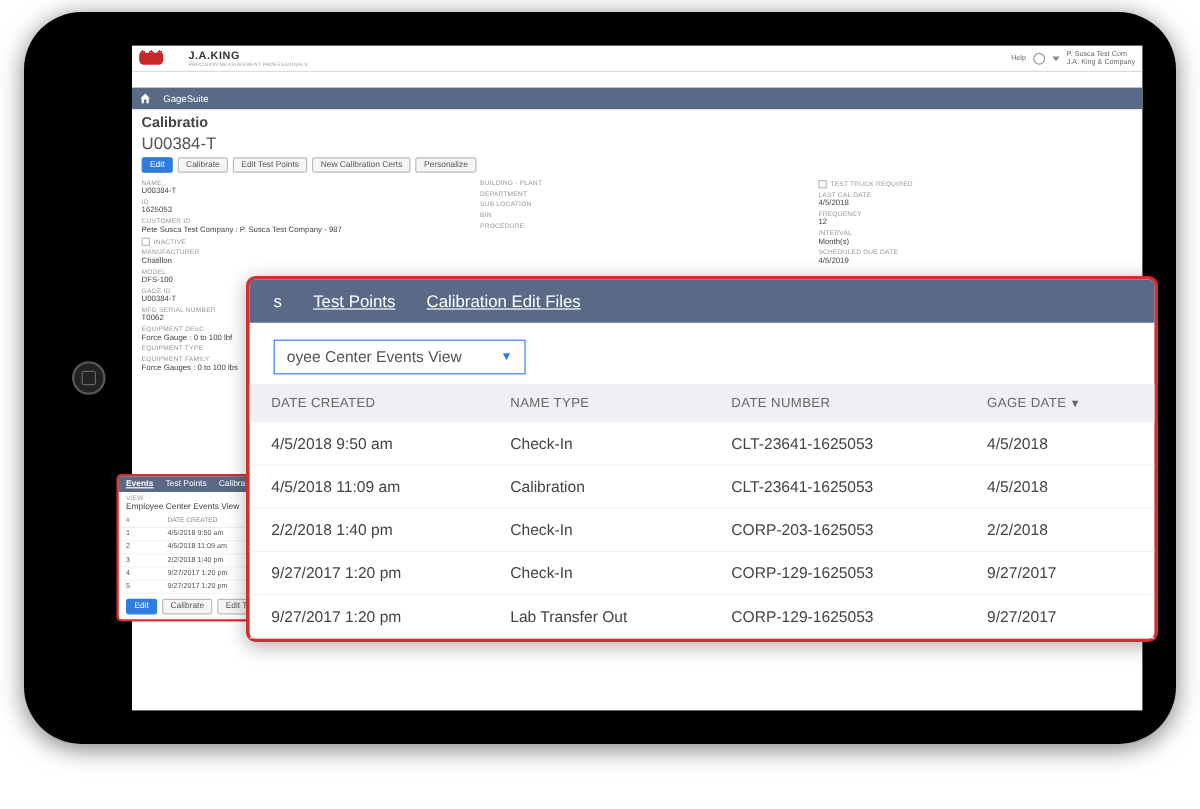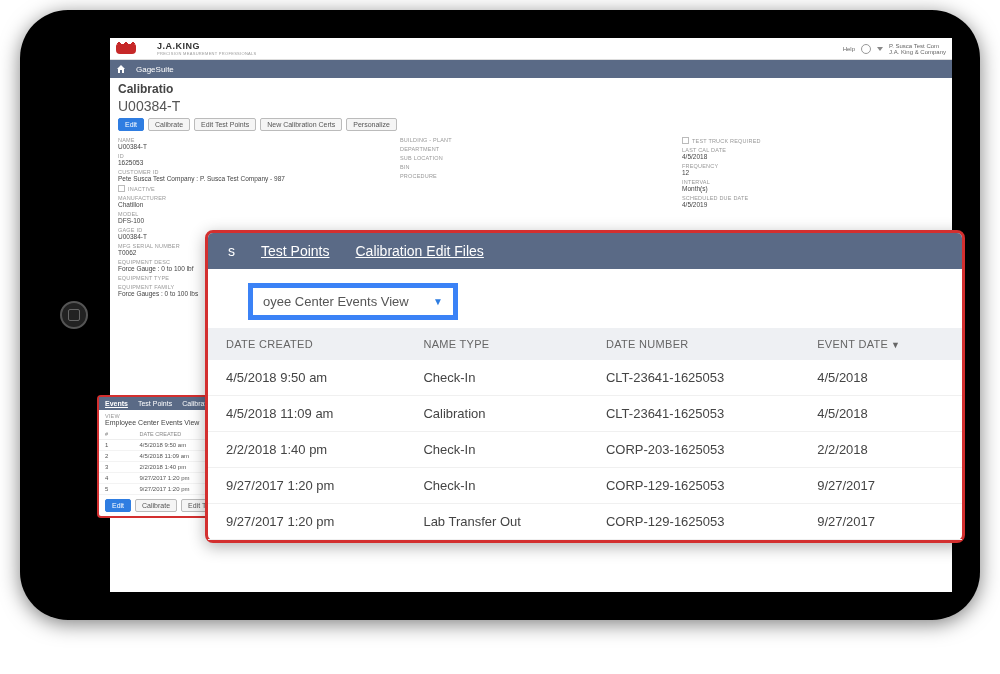--- a/index.html
+++ b/index.html
@@ -72,20 +72,21 @@
   .header-right { display:flex; align-items:center; gap:6px; font-size:6px; color:#666;}
   .avatar-ico { width:10px;height:10px;border:1px solid #999;border-radius:50%; position:relative;}
   .caret-down { width:0;height:0;border-left:3px solid transparent;border-right:3px solid transparent;border-top:4px solid #888;}
   .navbar {
     background:#5a6a86;
     color:#fff;
     height:18px;
     display:flex; align-items:center;
     padding:0 6px; gap:10px;
     font-size:8px;
+    margin-top:13px;
   }
   .home-ico-svg{ fill:#fff; width:10px;height:10px;}
   .page-body { padding: 4px 8px; position:relative; }
   .title1 { font-size:12px; font-weight:bold; color:#444; }
   .title2 { font-size:14px; color:#555; margin-top:2px;}
   .btn-row { display:flex; gap:4px; margin:4px 0 6px; }
   .btn {
     font-size:7px; padding:2px 6px;
     border:1px solid #bbb; border-radius:2px;
     background:#f5f5f5; color:#555;
@@ -141,25 +142,25 @@
     font-size:14px;
     border-top-left-radius:5px;border-top-right-radius:5px;
   }
   .zoom-tabs span{cursor:pointer;}
   .zoom-tabs .u{text-decoration:underline;}
   .zoom-view {
     padding:14px 20px 8px;
     display:flex; align-items:center; gap:8px;
   }
   .dd {
-    border:5px solid #3b82f6;
+    border:1px solid #3b82f6;
     padding:6px 10px;
     width:210px;
     display:flex; justify-content:space-between; align-items:center;
-    font-size:13px; color:#555;margin-left:20px;
+    font-size:13px; color:#555;
   }
   .dd .tri{ color:#2f7de1; font-size:10px;}
   .zoom-table { width:100%; border-collapse:collapse;}
   .zoom-table th{
     background:#eef0f3; color:#666;
     font-size:11px; font-weight:normal;
     padding:10px 18px; text-align:left;
     letter-spacing:0.3px;
   }
   .zoom-table th:last-child::after{content:' ▼'; font-size:9px;}
@@ -395,21 +396,21 @@
       <span>oyee Center Events View</span>
       <span class="tri">▼</span>
     </div>
   </div>
   <table class="zoom-table">
     <thead>
         <tr>
       <th>DATE CREATED</th>
       <th>NAME TYPE</th>
       <th>DATE NUMBER</th>
-      <th>EVENT DATE</th>
+      <th>GAGE DATE</th>
     </tr>
       </thead>
     <tbody id="zoom-rows">
         <tr>
           <td>4/5/2018 9:50 am</td>
           <td>Check-In</td>
           <td>CLT-23641-1625053</td>
           <td>4/5/2018</td>
         </tr>
         <tr>

